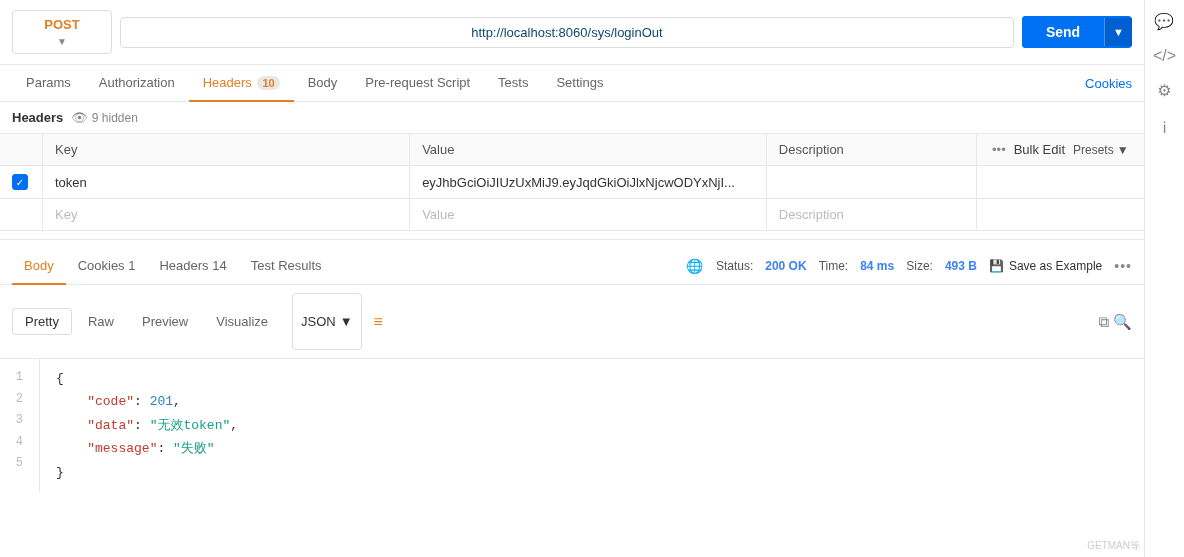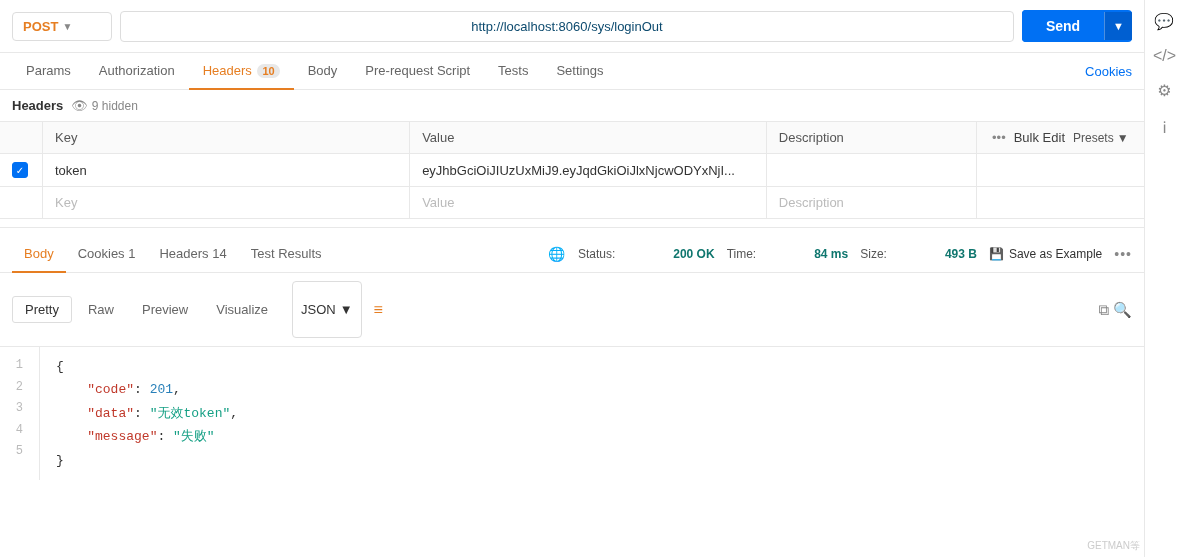--- a/index.html
+++ b/index.html
@@ -27,20 +27,21 @@
       gap: 4px;
       background: #fff;
       border: 1px solid #ddd;
       border-radius: 4px;
       padding: 6px 10px;
       cursor: pointer;
       font-weight: 600;
       color: #e67e22;
       font-size: 13px;
       min-width: 100px;
+      flex-direction: column;
     }
     .method-selector .chevron {
       color: #888;
       font-size: 10px;
     }
     .url-input {
       flex: 1;
       border: 1px solid #ddd;
       border-radius: 4px;
       padding: 7px 12px;
@@ -232,21 +233,21 @@
       color: #e67e22;
       border-bottom: 2px solid #e67e22;
     }
     .response-status {
       margin-left: auto;
       display: flex;
       align-items: center;
       gap: 12px;
       font-size: 12px;
     }
-    .status-ok { color: #0f766e; font-weight: 600; margin-left: 46px; }
+    .status-ok { color: #3b82f6; font-weight: 600; }
     .status-label { color: #555; }
     .globe-icon { color: #888; font-size: 14px; }
 
     .save-example-btn {
       display: flex;
       align-items: center;
       gap: 5px;
       background: none;
       border: none;
       cursor: pointer;

